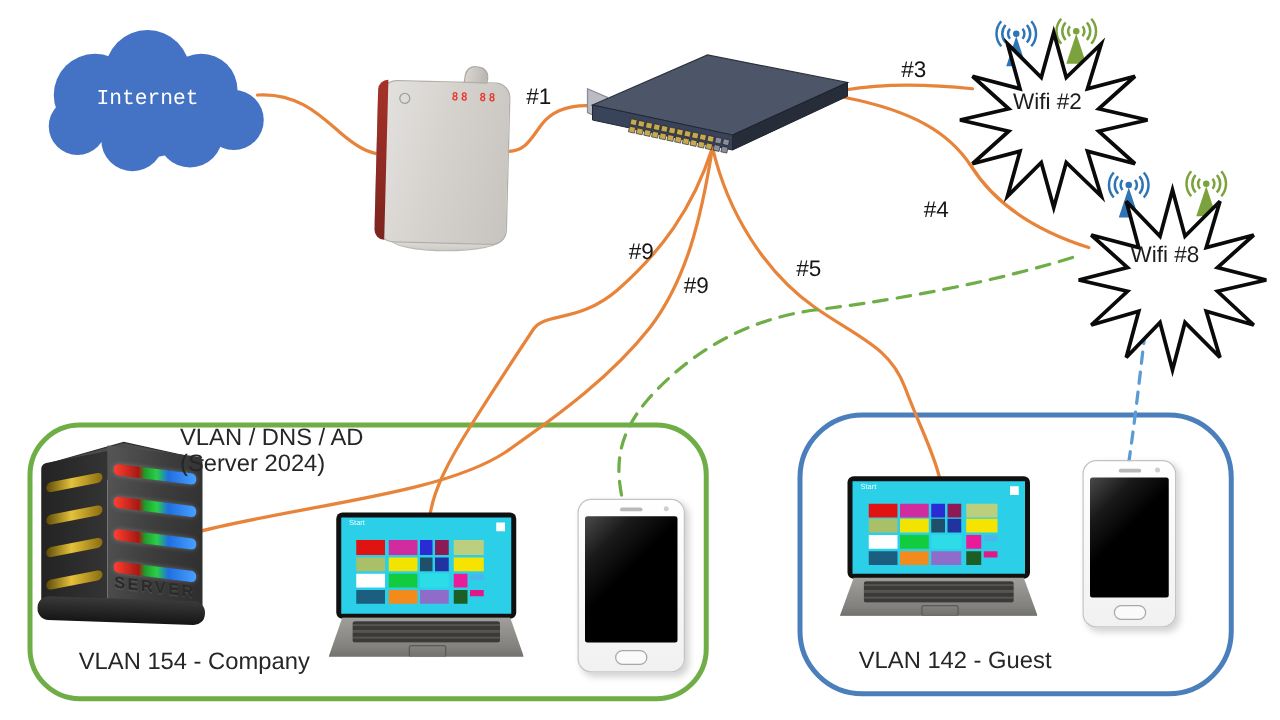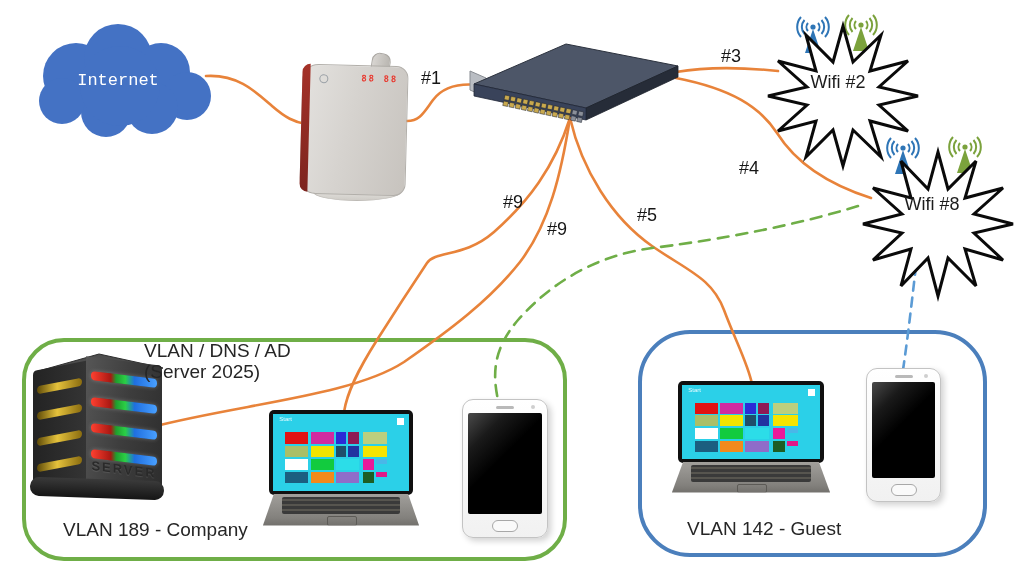--- a/index.html
+++ b/index.html
@@ -309,18 +309,18 @@
   <div class="lbl link-lbl" style="left:431px;top:78px;">#1</div>
   <div class="lbl link-lbl" style="left:731px;top:56px;">#3</div>
   <div class="lbl link-lbl" style="left:749px;top:168px;">#4</div>
   <div class="lbl link-lbl" style="left:647px;top:215px;">#5</div>
   <div class="lbl link-lbl" style="left:557px;top:229px;">#9</div>
   <div class="lbl link-lbl" style="left:513px;top:202px;">#9</div>
   <div class="lbl" style="left:838px;top:82px;">Wifi #2</div>
   <div class="lbl" style="left:932px;top:204px;">Wifi #8</div>
   <div id="server-note">
     <div>VLAN / DNS / AD</div>
-    <div>(Server 2025)</div>
-  </div>
-  <div class="abs vlan-lbl" style="left:63px;top:519px;">VLAN 189 - Company</div>
+    <div>(Server 2024)</div>
+  </div>
+  <div class="abs vlan-lbl" style="left:63px;top:519px;">VLAN 154 - Company</div>
   <div class="abs vlan-lbl" style="left:687px;top:518px;">VLAN 142 - Guest</div>
 
 </div>
 
 </body></html>

